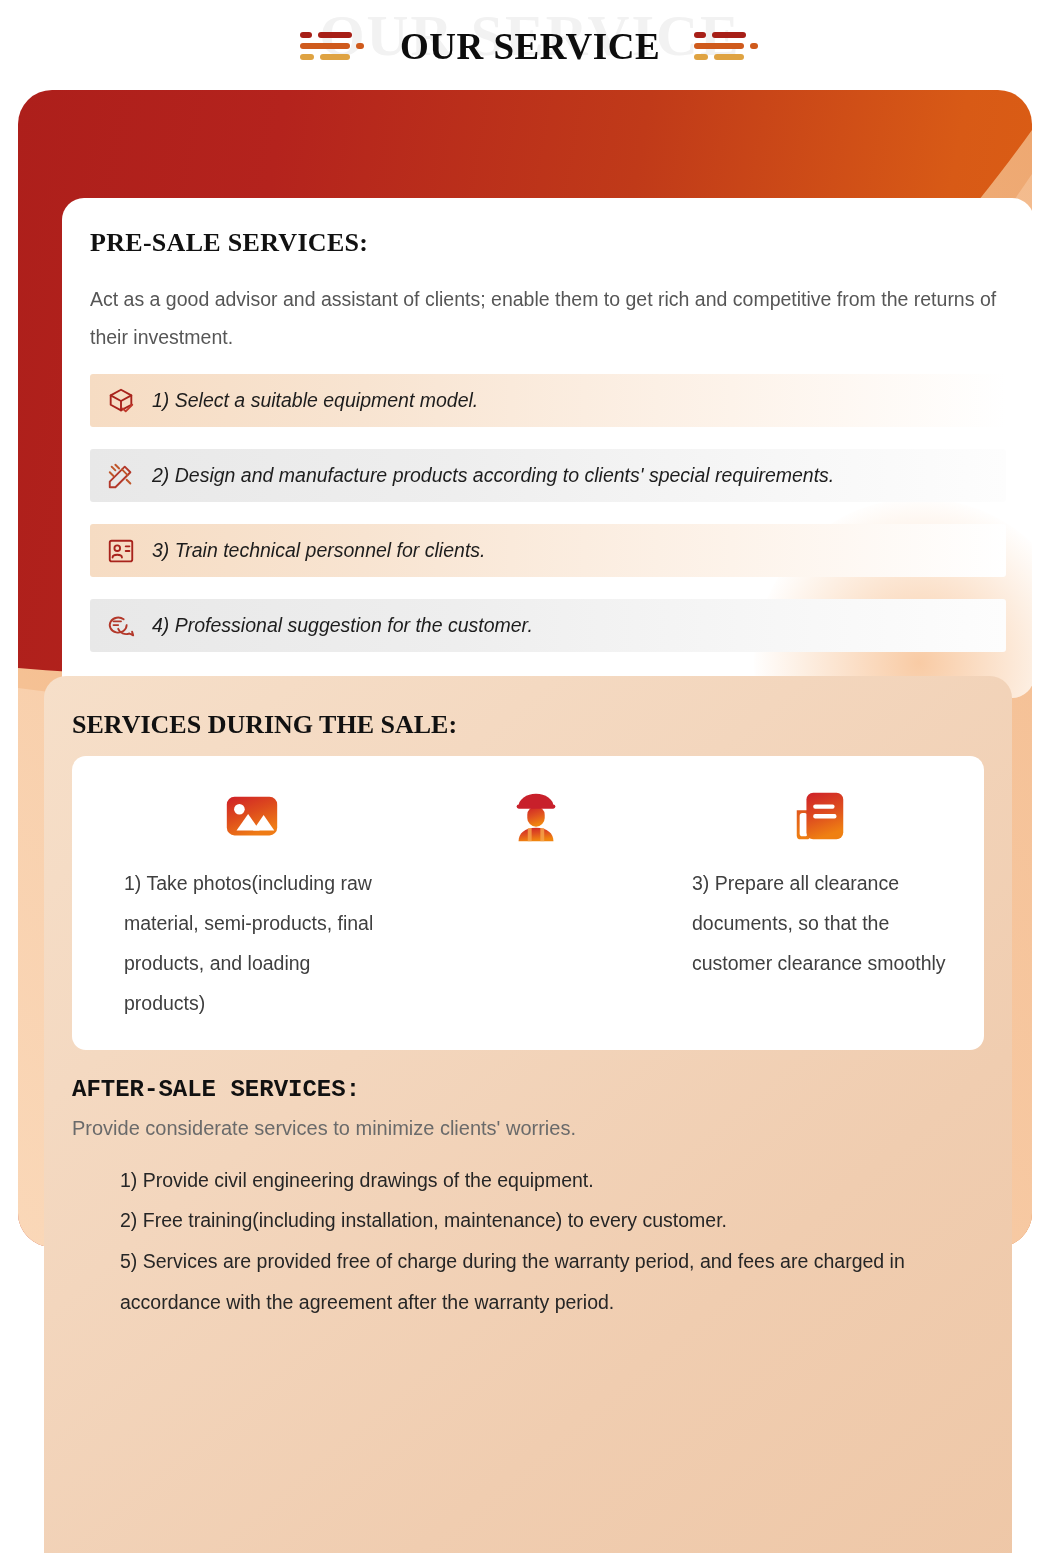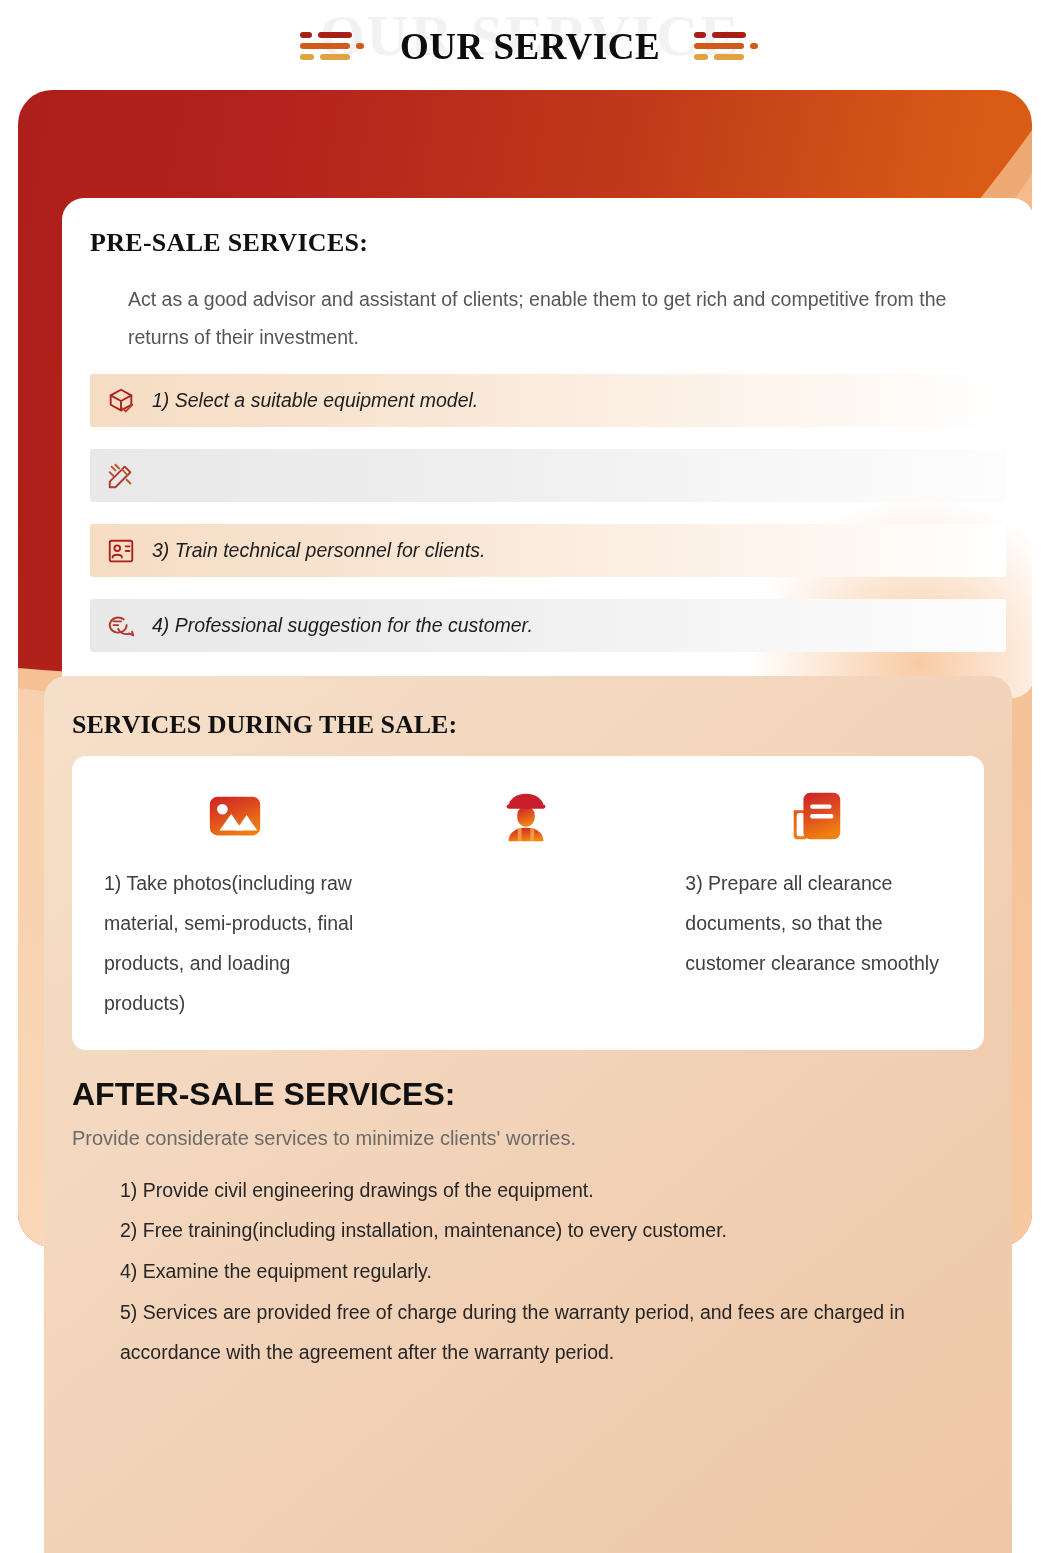--- a/index.html
+++ b/index.html
@@ -122,21 +122,20 @@
     font-size: 26px;
     letter-spacing: 0.3px;
     color: #111111;
     margin-bottom: 22px;
   }
   p.sec-sub {
     font-size: 19.5px;
     line-height: 1.95;
     color: #565656;
     font-weight: 400;
-    margin-left: 38px;
   }
 
   .bullet-list { margin-top: 18px; }
   .bullet {
     display: flex;
     align-items: center;
     gap: 16px;
     height: 53px;
     padding: 18px 16px;
     margin-bottom: 22px;
@@ -181,43 +180,43 @@
   }
   p.sec-sub2 {
     font-size: 19.5px;
     color: #585858;
     margin-bottom: 22px;
   }
 
   .white-panel {
     background: #ffffff;
     border-radius: 14px;
-    padding: 28px 22px 26px 18px;
+    padding: 28px 22px 26px 38px;
     display: flex;
     gap: 0;
   }
   .col { flex: 1 1 33.33%; padding: 0 14px; }
   .col-ico {
     height: 64px;
     display: flex;
     align-items: center;
     justify-content: center;
     margin-bottom: 16px;
   }
   .col-txt {
     font-size: 19.5px;
     line-height: 2.05;
     color: #3f3f3f;
     text-align: left;
   }
 
   h2.sec-head3 {
-    font-family: Liberation Sans, sans-serif;
+    font-family: Liberation Mono, monospace;
     font-weight: bold;
-    font-size: 32px;
+    font-size: 24px;
     color: #111111;
     margin: 26px 0 14px 0;
   }
   p.sec-sub3 {
     font-size: 20px;
     color: #6a6a6a;
     margin-bottom: 20px;
   }
   .after-list { list-style: none; margin-left: 48px; }
   .after-list li {
@@ -306,20 +305,21 @@
           <span class="bullet-ico">
             <svg viewBox="0 0 32 32" width="30" height="30" fill="none" stroke="#c0562a" stroke-width="2" stroke-linecap="round" stroke-linejoin="round">
               <path d="M4 22 L20 6 L26 12 L10 28 L4 28 Z" stroke="#b3382a"></path>
               <path d="M17 9 L23 15"></path>
               <path d="M6 6 L10 10"></path>
               <path d="M10 4 L14 8"></path>
               <path d="M4 12 L8 16"></path>
               <path d="M22 20 L26 24"></path>
             </svg>
           </span>
+          <span class="bullet-txt">2) Design and manufacture products according to clients' special requirements.</span>
         </div>
 
         <div class="bullet tint">
           <span class="bullet-ico">
             <svg viewBox="0 0 32 32" width="30" height="30" fill="none" stroke="#a8231c" stroke-width="2" stroke-linecap="round" stroke-linejoin="round">
               <rect x="4" y="5" width="24" height="22" rx="2"></rect>
               <circle cx="12" cy="13" r="3"></circle>
               <path d="M7 23 C7 19 17 19 17 23"></path>
               <path d="M21 11 L25 11"></path>
               <path d="M21 16 L25 16"></path>
@@ -415,17 +415,16 @@
     </div>
 
   </div>
 
   <h2 class="sec-head3">AFTER-SALE SERVICES:</h2>
   <p class="sec-sub3">Provide considerate services to minimize clients' worries.</p>
 
   <ul class="after-list">
     <li>1) Provide civil engineering drawings of the equipment.</li>
     <li>2) Free training(including installation, maintenance) to every customer.</li>
-    <li>4) Examine the equipment regularly.</li>
     <li>5) Services are provided free of charge during the warranty period, and fees are charged in accordance with the agreement after the warranty period.</li>
   </ul>
 
 </div>
 
 </body></html>

